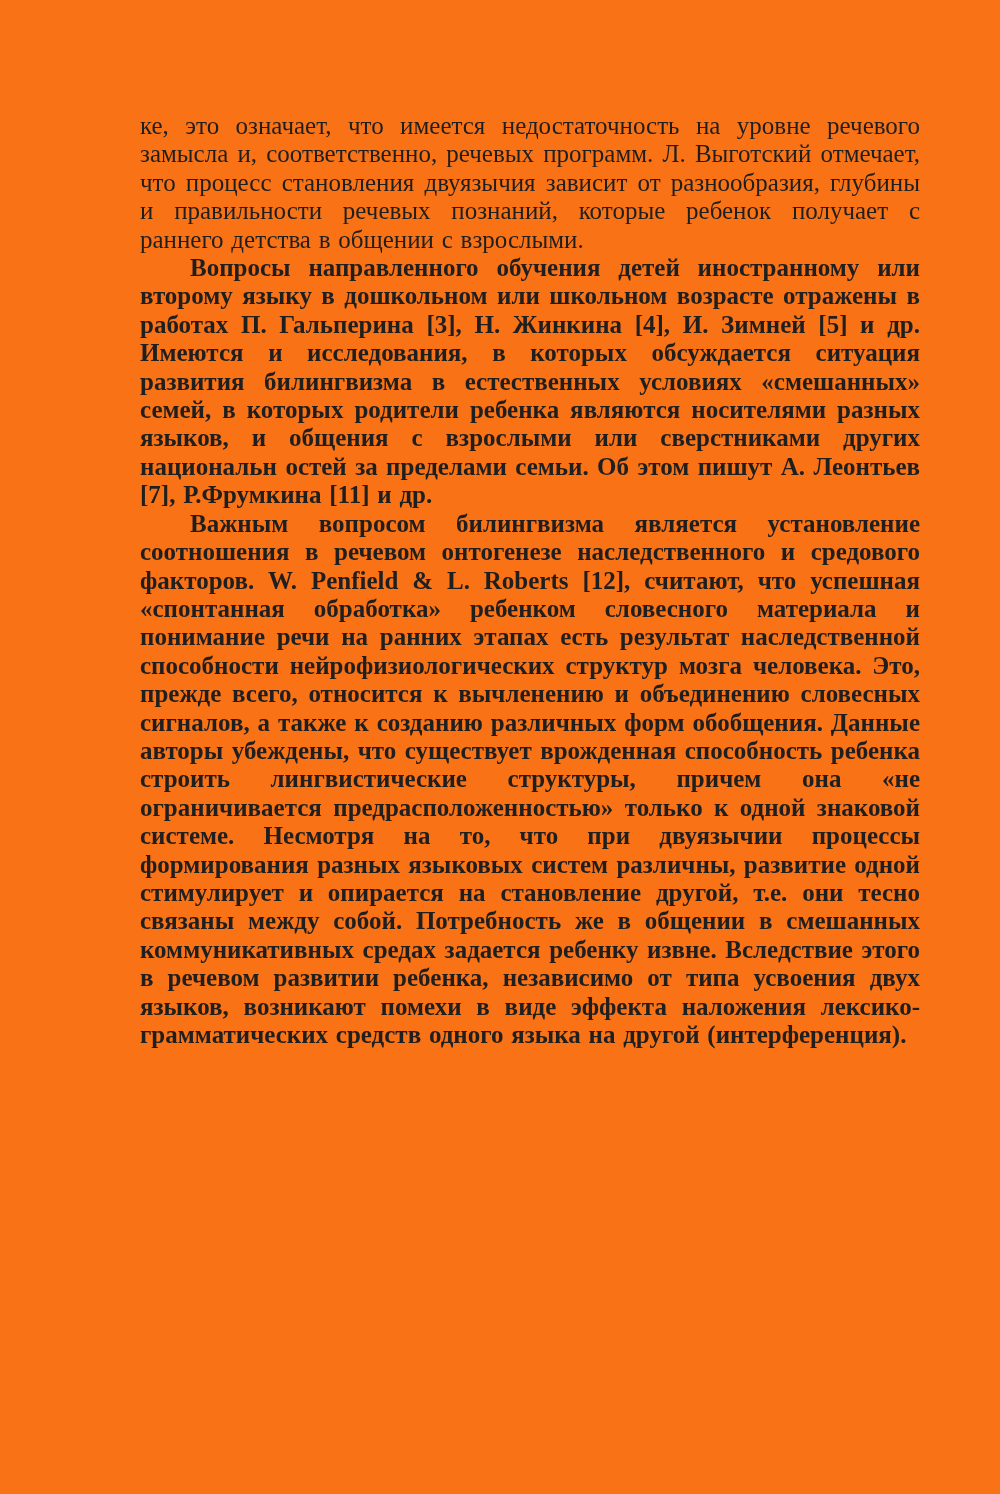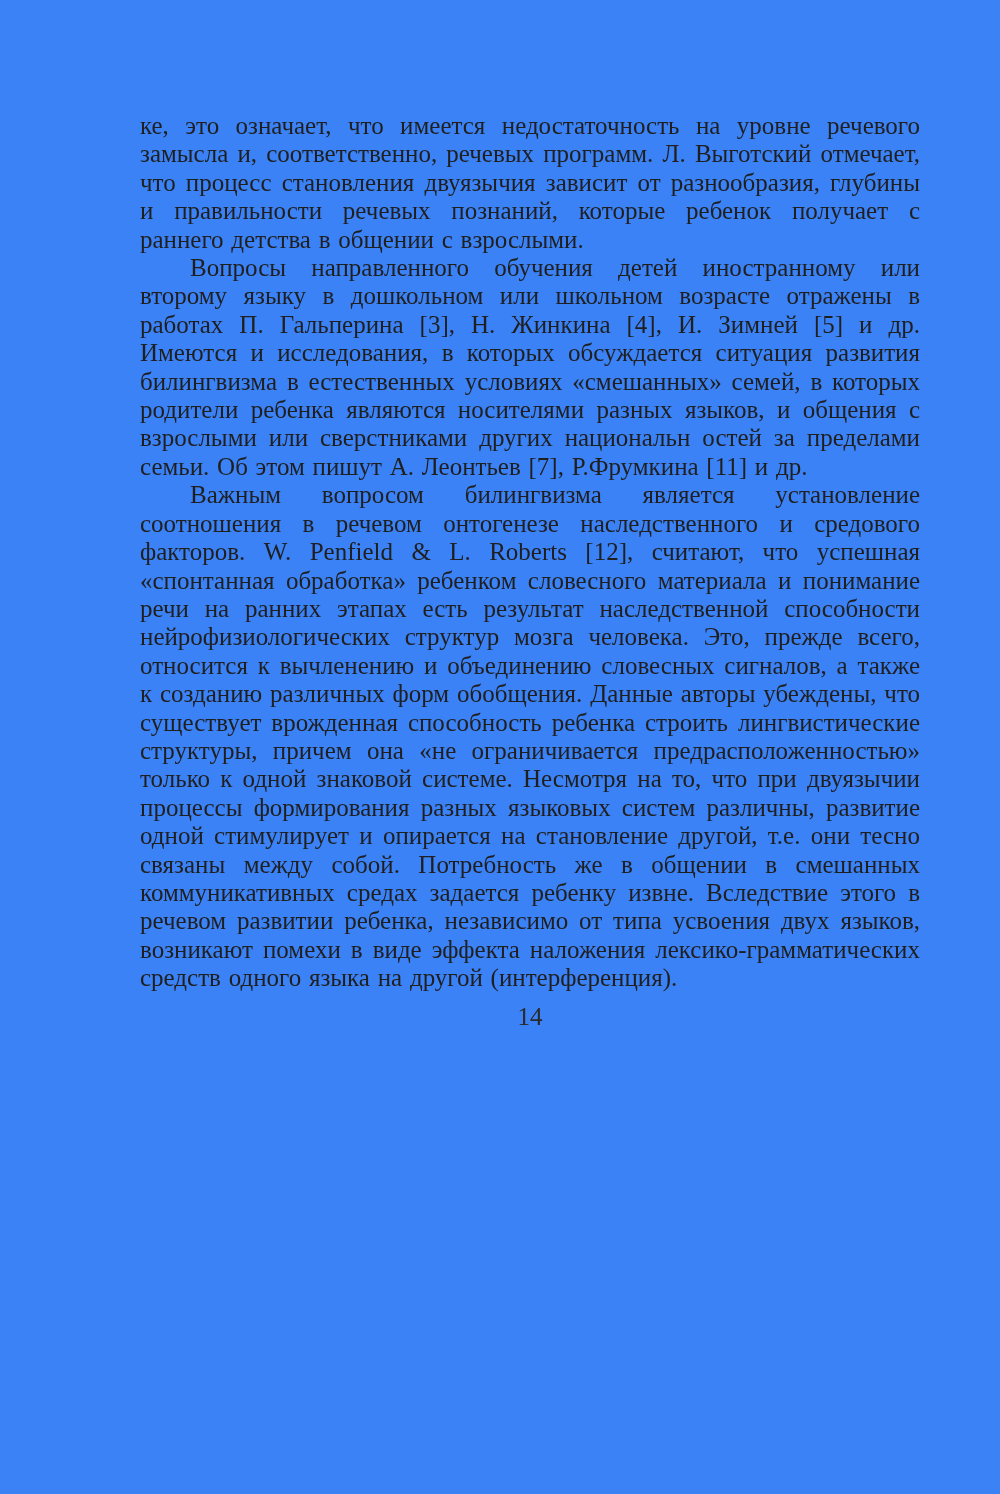--- a/index.html
+++ b/index.html
@@ -6,53 +6,53 @@
     margin: 0;
     padding: 0;
     background: #e9e9e9;
     font-family: "Liberation Serif", "DejaVu Serif", serif;
   }
   .page {
     position: relative;
     width: 1000px;
     height: 1494px;
     margin: 0 auto;
-    background: #3b82f6;
+    background: #f97316;
     color: #1e1e1e;
     overflow: hidden;
     box-sizing: border-box;
   }
   .text-block {
     position: absolute;
     top: 112px;
     left: 140px;
     width: 780px;
   }
   .para {
     margin: 0;
     font-size: 25px;
     line-height: 28.4px;
     text-align: justify;
     word-spacing: 1.5px;
     color: #1f1f1f;
   }
   .para.indent {
     text-indent: 50px;
+    font-weight: bold;
   }
   .page-number {
     margin-top: 10px;
     font-size: 25px;
     line-height: 28px;
     text-align: center;
     color: #2a2a2a;
   }
 </style>
 </head>
 <body>
 
 <div class="page">
   <div class="text-block">
     <p class="para">ке, это означает, что имеется недостаточность на уровне речевого замысла и, соответственно, речевых программ. Л. Выготский отмечает, что процесс становления двуязычия зависит от разнообразия, глубины и правильности речевых познаний, которые ребенок получает с раннего детства в общении с взрослыми.</p>
     <p class="para indent">Вопросы направленного обучения детей иностранному или второму языку в дошкольном или школьном возрасте отражены в работах П. Гальперина [3], Н. Жинкина [4], И. Зимней [5] и др. Имеются и исследования, в которых обсуждается ситуация развития билингвизма в естественных условиях «смешанных» семей, в которых родители ребенка являются носителями разных языков, и общения с взрослыми или сверстниками других национальн остей за пределами семьи. Об этом пишут А. Леонтьев [7], Р.Фрумкина [11] и др.</p>
     <p class="para indent">Важным вопросом билингвизма является установление соотношения в речевом онтогенезе наследственного и средового факторов. W. Penfield &amp; L. Roberts [12], считают, что успешная «спонтанная обработка» ребенком словесного материала и понимание речи на ранних этапах есть результат наследственной способности нейрофизиологических структур мозга человека. Это, прежде всего, относится к вычленению и объединению словесных сигналов, а также к созданию различных форм обобщения. Данные авторы убеждены, что существует врожденная способность ребенка строить лингвистические структуры, причем она «не ограничивается предрасположенностью» только к одной знаковой системе. Несмотря на то, что при двуязычии процессы формирования разных языковых систем различны, развитие одной стимулирует и опирается на становление другой, т.е. они тесно связаны между собой. Потребность же в общении в смешанных коммуникативных средах задается ребенку извне. Вследствие этого в речевом развитии ребенка, независимо от типа усвоения двух языков, возникают помехи в виде эффекта наложения лексико-грамматических средств одного языка на другой (интерференция).</p>
-    <div class="page-number">14</div>
   </div>
 </div>
 
 </body></html>

